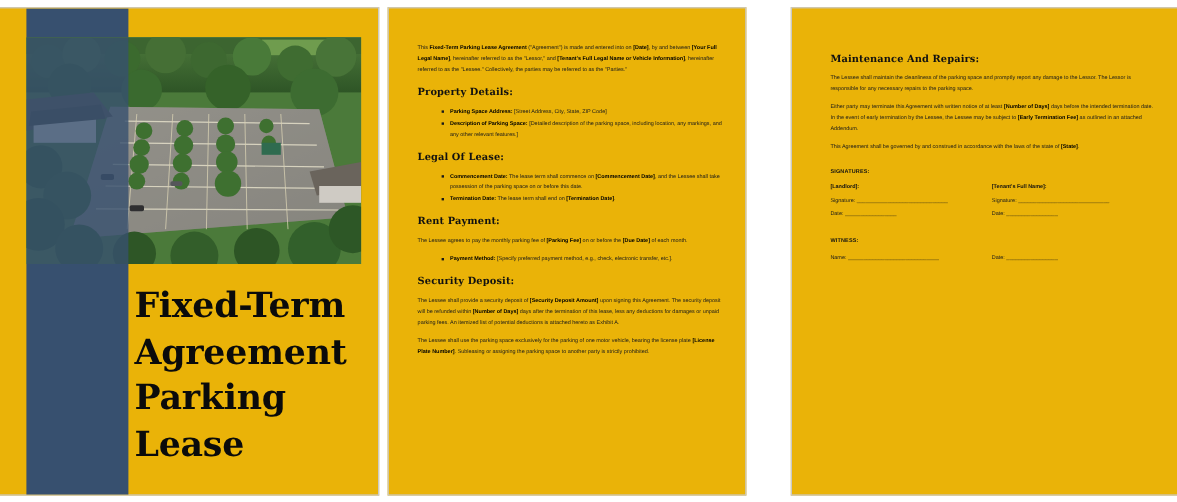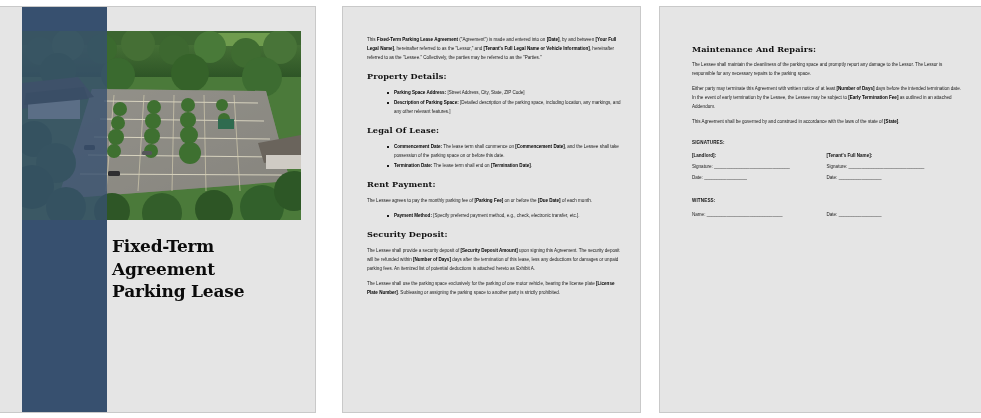--- a/index.html
+++ b/index.html
@@ -18,27 +18,27 @@
     width: 981px;
     height: 418px;
     background: #ffffff;
   }
 
   
   .page {
     position: absolute;
     top: 6px;
     height: 407px;
-    background: #e5e5e5;
+    background: #eab308;
     border: 1px solid #c9c9c9;
     box-sizing: border-box;
     overflow: hidden;
   }
   #page-cover { left: 0px;   width: 316px; border-left: none; }
-  #page-two   { left: 342px; width: 299px; }
+  #page-two   { left: 323px; width: 299px; }
   #page-three { left: 659px; width: 322px; border-right: none; }
 
   
   .cover-bluebar {
     position: absolute;
     left: 22px;
     top: 0px;
     width: 85px;
     height: 407px;
     background: #37506f;
@@ -61,21 +61,21 @@
     height: 189px;
     background: rgba(55, 80, 111, 0.80);
   }
   .cover-title {
     position: absolute;
     left: 112px;
     top: 228px;
     width: 190px;
     font-family: "DejaVu Serif", "Liberation Serif", serif;
     font-weight: 700;
-    font-size: 17px;
+    font-size: 29px;
     line-height: 1.33;
     color: #0b0b0b;
     letter-spacing: -0.2px;
   }
 
   
   .doc-body {
     position: absolute;
     left: 0;
     top: 0;

